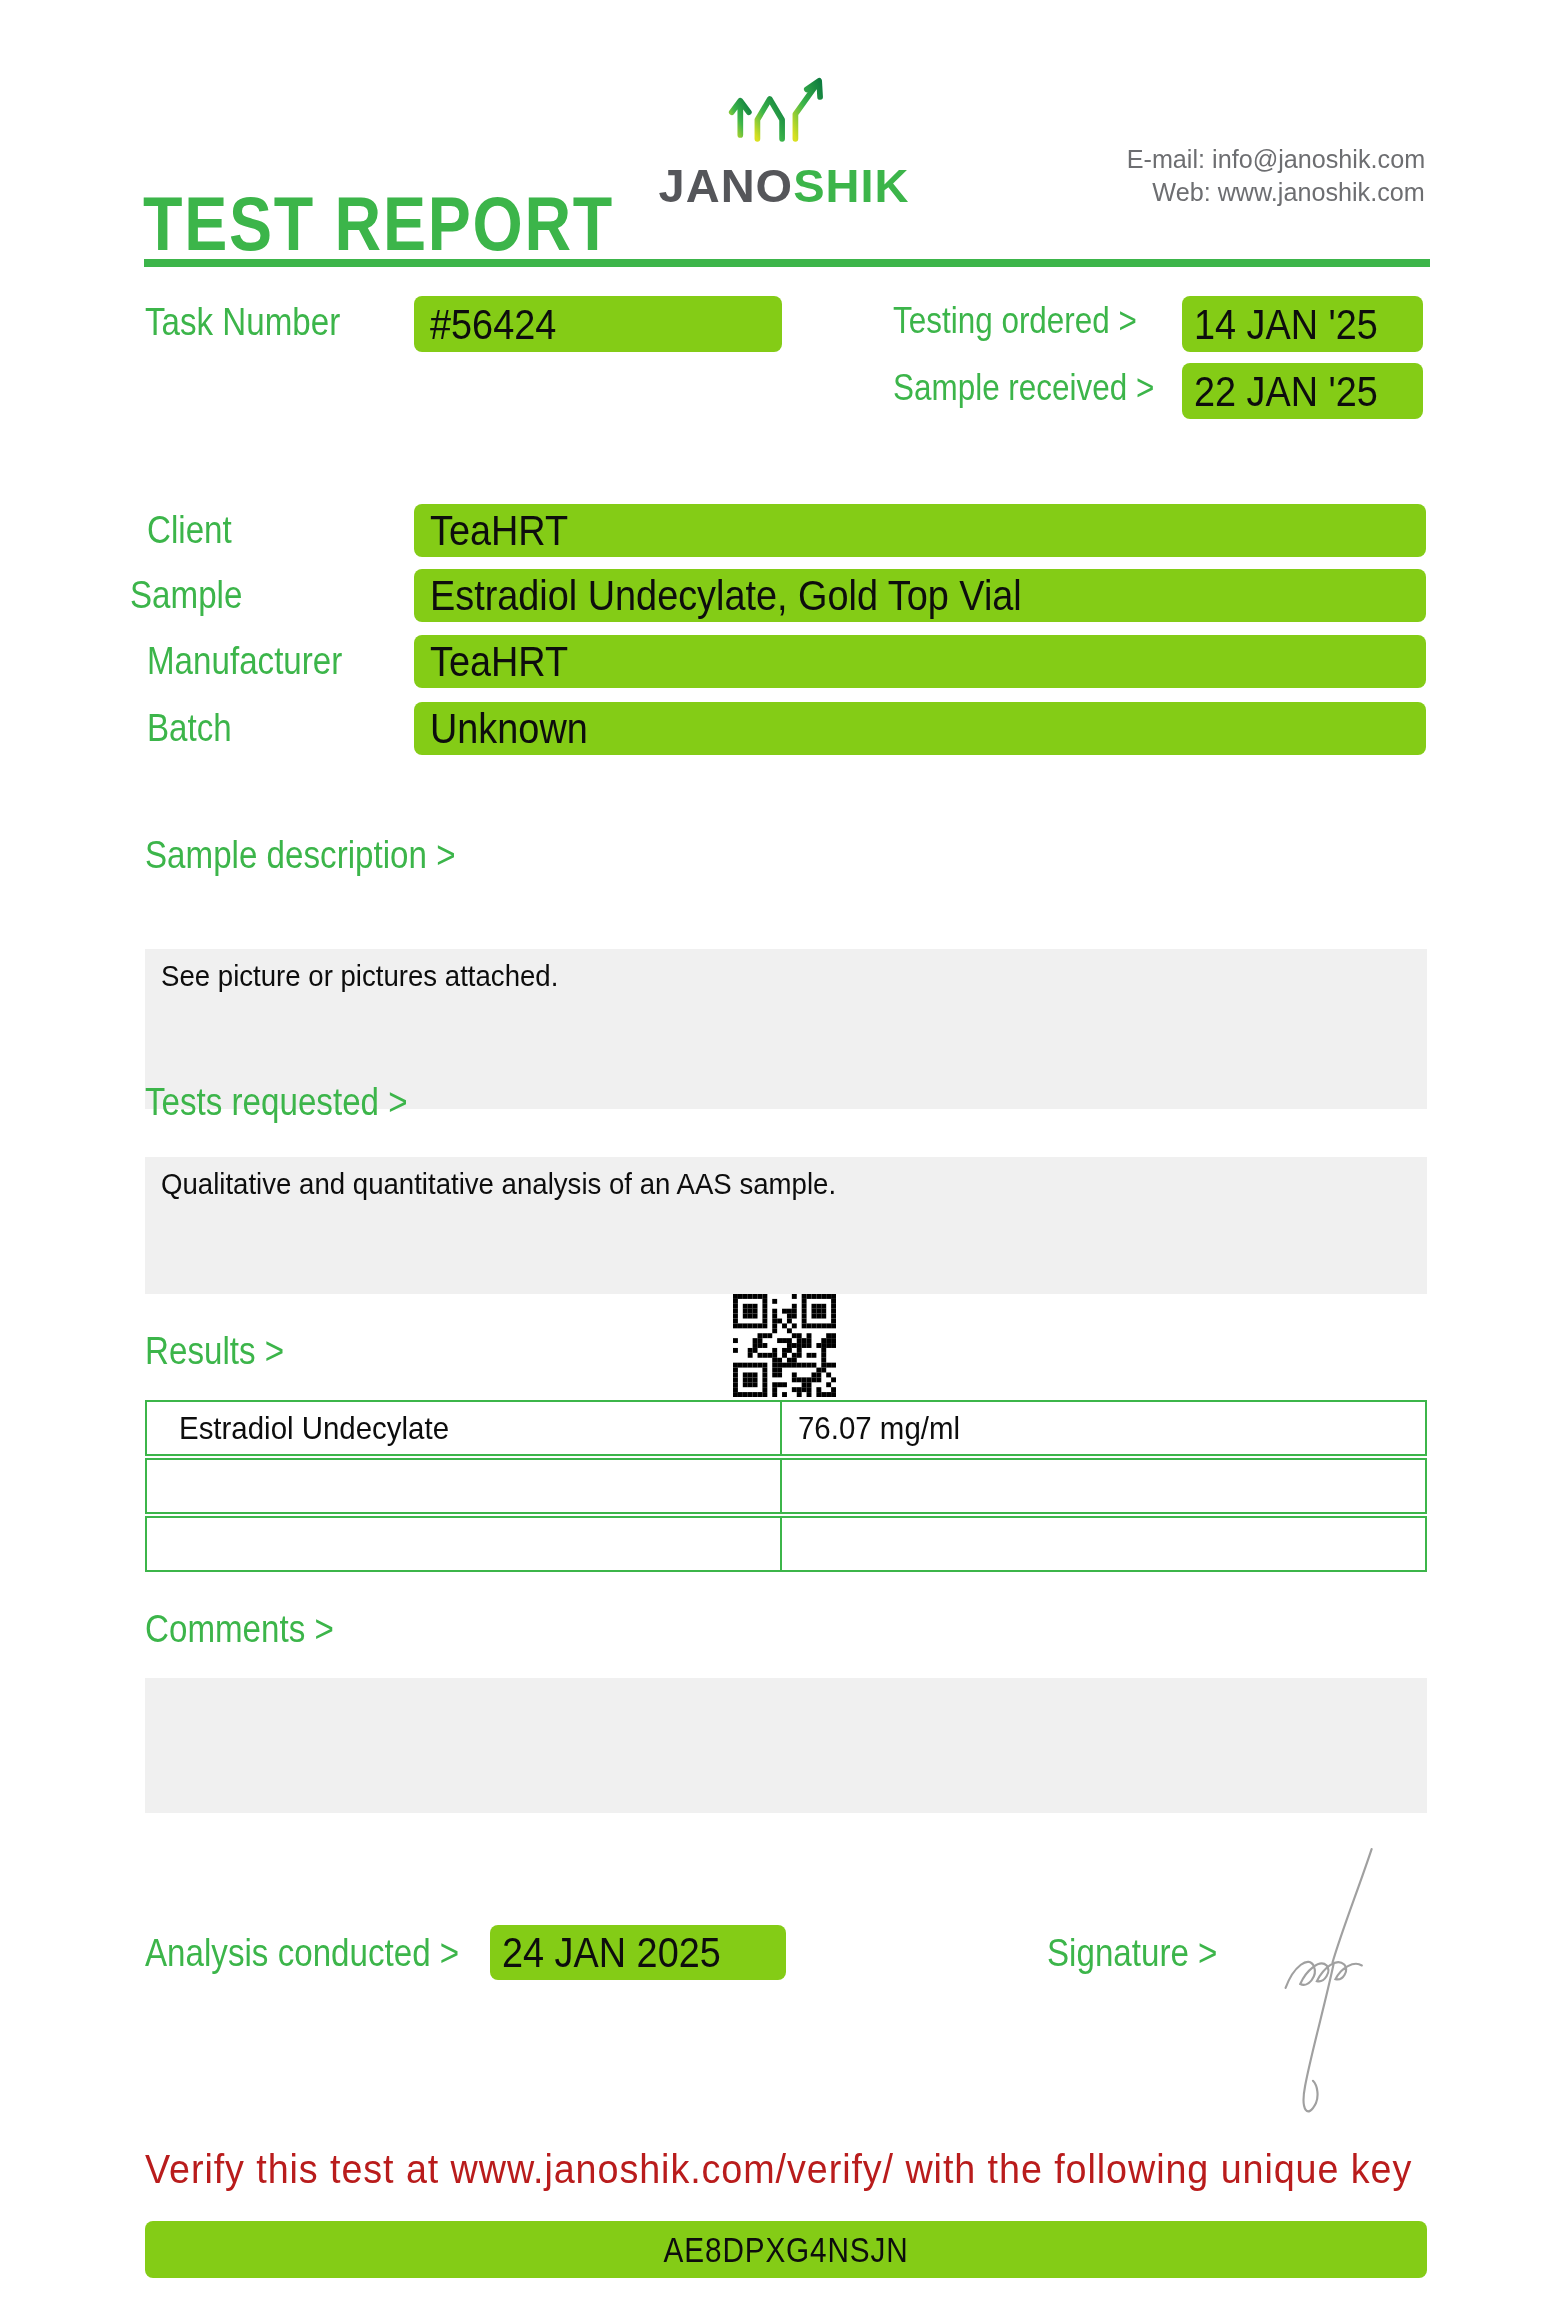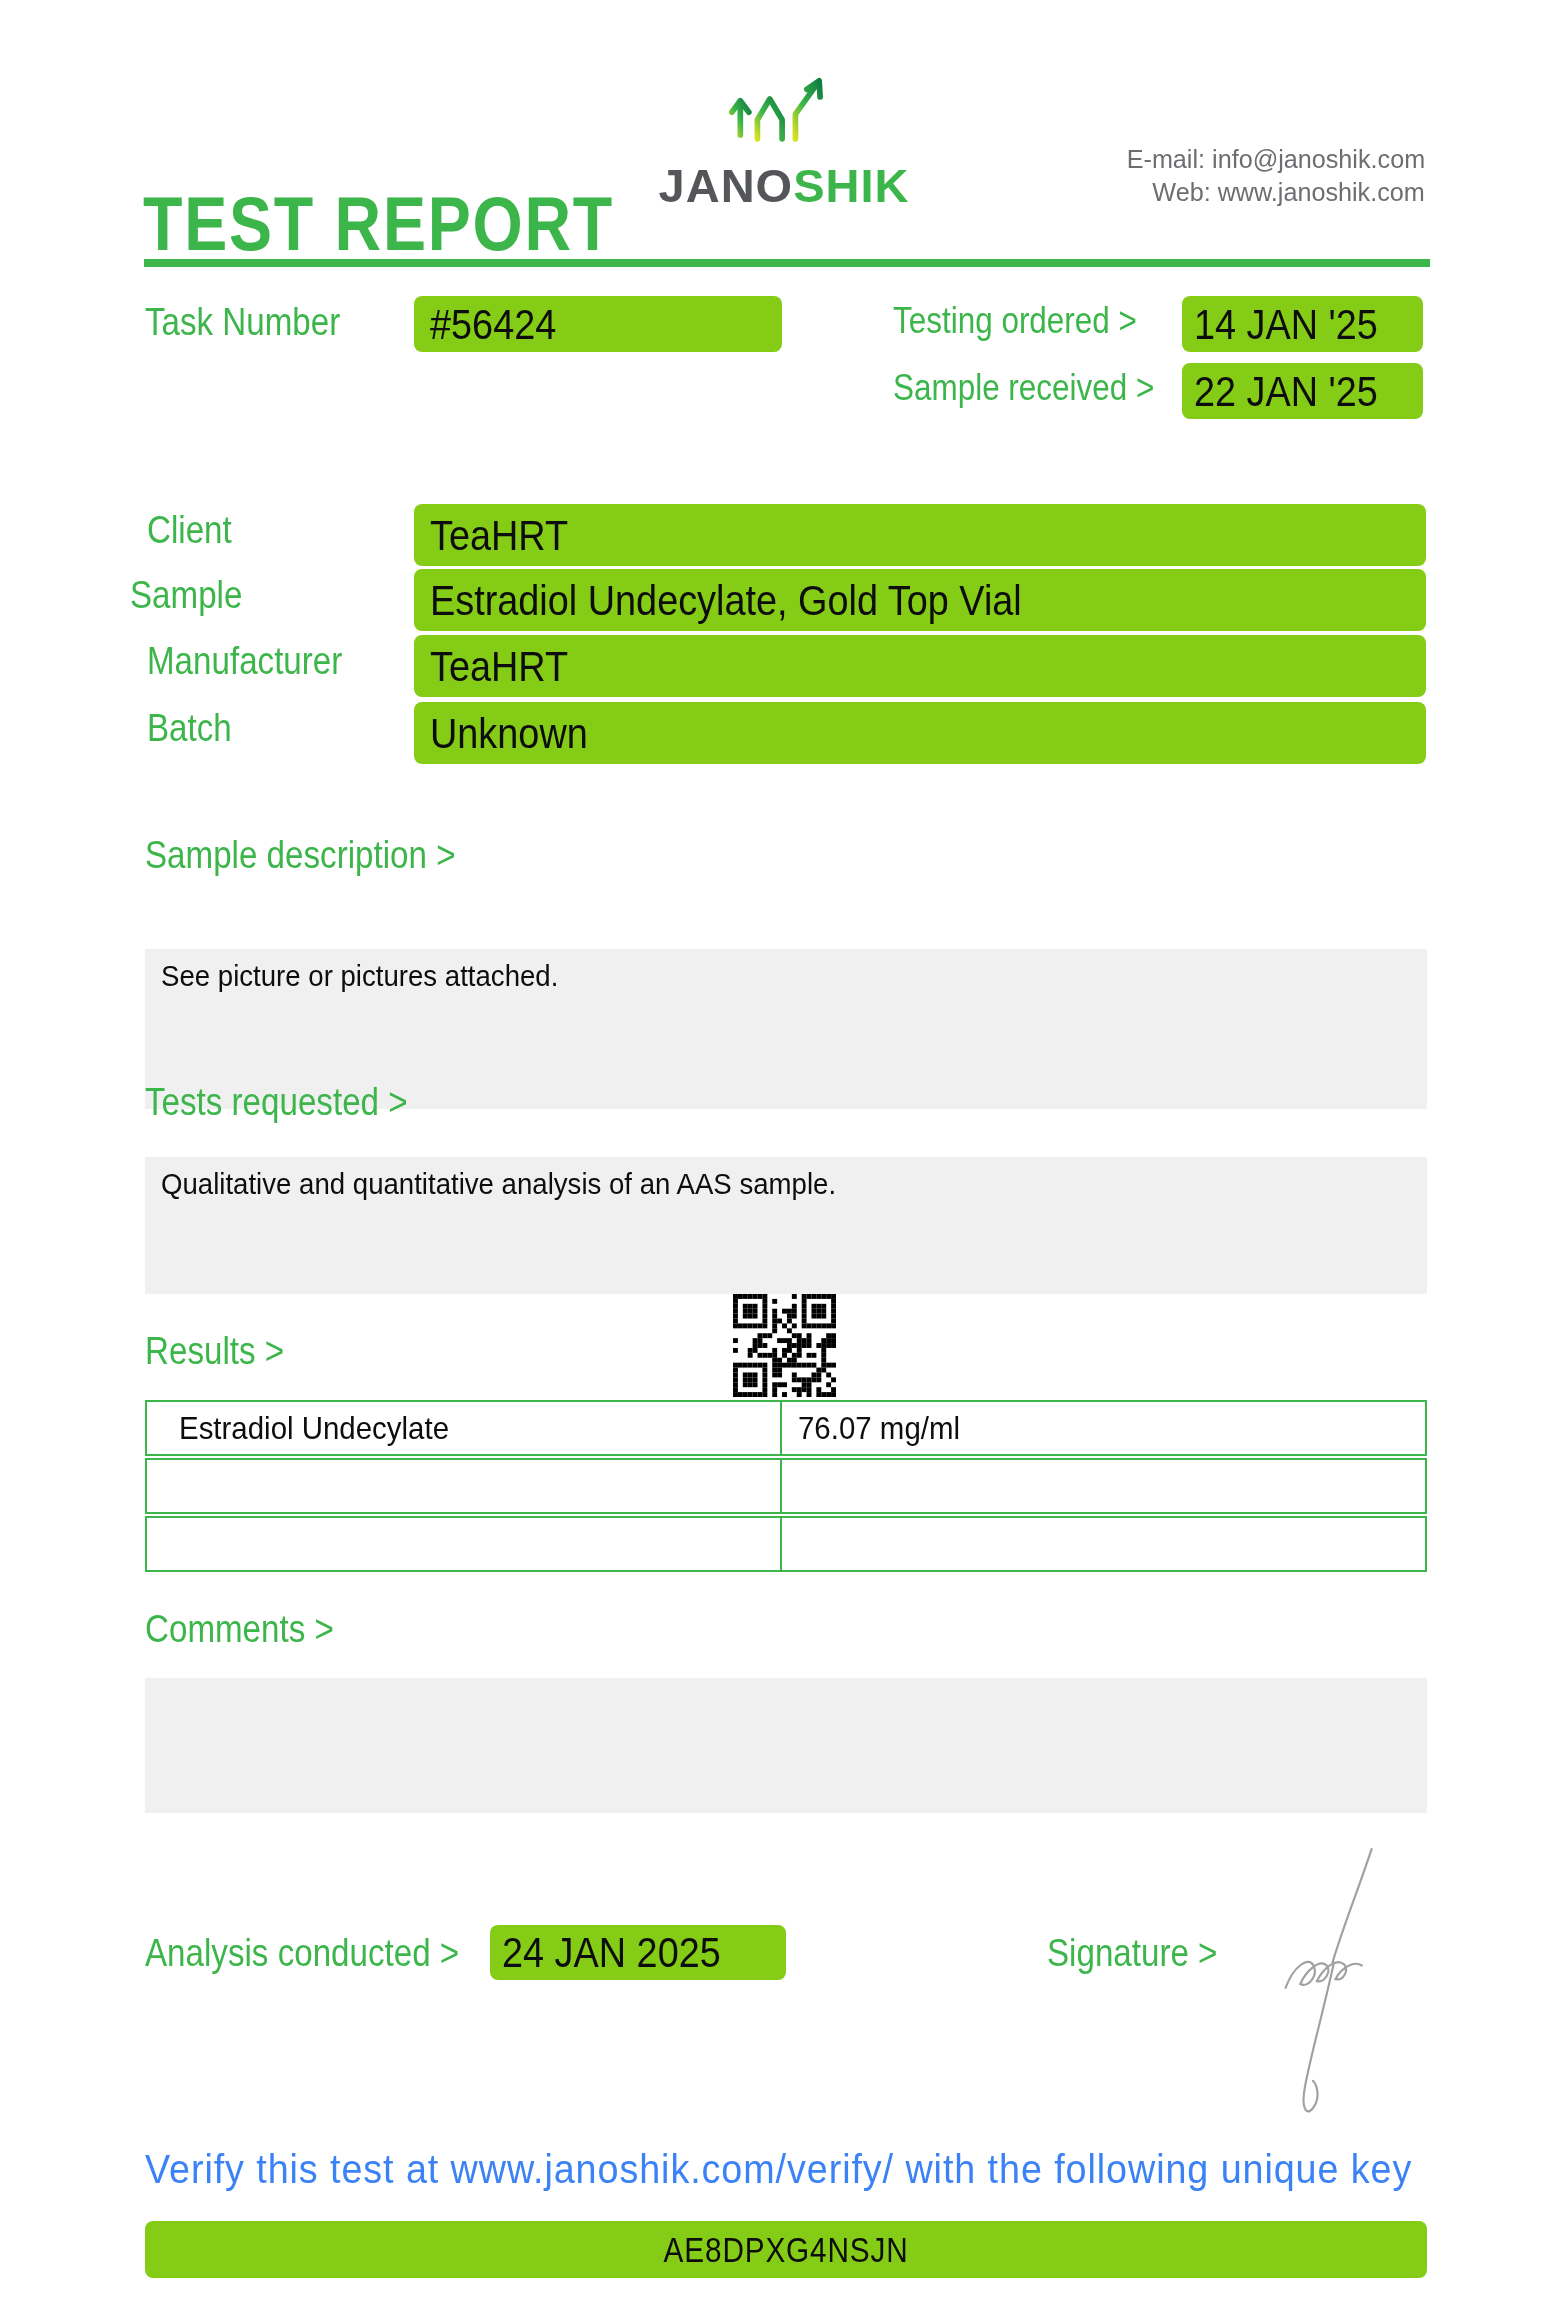--- a/index.html
+++ b/index.html
@@ -35,21 +35,21 @@
   .lbl-task{left:145px;top:300px;}
   .box-task{left:414px;top:296px;width:368px;height:56px;padding-left:15.7px;}
   .lbl-date0{left:893px;top:300px;font-size:37px;}
   .lbl-date1{left:893px;top:367px;font-size:37px;}
   .box-date0{left:1182px;top:296px;width:241px;height:56px;padding-left:11.8px;}
   .box-date1{left:1182px;top:363px;width:241px;height:56px;padding-left:11.8px;}
 
   
   .lbl-i0{left:147px;top:508px;} .lbl-i1{left:130px;top:573px;}
   .lbl-i2{left:147px;top:639px;text-align:center;} .lbl-i3{left:147px;top:706px;}
-  .box-i{left:414px;width:1012px;height:62px;padding-left:15.7px;align-items:center;}
+  .box-i{left:414px;width:1012px;height:53px;padding-left:15.7px;align-items:center;}
   .box-i0{top:504px;} .box-i1{top:569px;} .box-i2{top:635px;} .box-i3{top:702px;}
 
   
   .hd-desc{left:145px;top:833px;} .hd-tests{left:145px;top:1080px;}
   .hd-results{left:145px;top:1329px;} .hd-comments{left:145px;top:1607px;}
   .bigbox{position:absolute;left:145px;width:1282px;background:#f0f0f0;box-sizing:border-box;
           padding:9.8px 0 0 15.7px;font-size:30px;color:#0d0d0d;}
   .box-desc{top:949px;height:160px;}
   .box-tests{top:1157px;height:137px;}
   .box-comments{top:1678px;height:135px;}
@@ -61,21 +61,21 @@
   .trow{display:flex;border:2.9px solid #3cb54a;height:56px;margin-bottom:2px;
         box-sizing:border-box;background:#ffffff;}
   .tcell-a{width:635px;border-right:2.9px solid #3cb54a;display:flex;align-items:center;
            padding-left:32px;box-sizing:border-box;font-size:32px;}
   .tcell-b{flex:1;display:flex;align-items:center;padding-left:15.7px;font-size:32px;}
 
   
   .lbl-analysis{left:145px;top:1931px;} .lbl-signature{left:1047px;top:1931px;}
   .box-analysis{left:490px;top:1925px;width:296px;height:55px;padding-left:11.8px;}
   .sig{position:absolute;left:1223px;top:1839px;}
-  .verify{position:absolute;left:145px;top:2147px;color:#3b82f6;font-size:41px;
+  .verify{position:absolute;left:145px;top:2147px;color:#b91c1c;font-size:41px;
           letter-spacing:1px;line-height:1.1;text-decoration:underline;}
   .box-key{left:145px;top:2221px;width:1282px;height:57px;justify-content:center;}
   .key{font-size:35px;letter-spacing:1px;}
 </style>
 </head>
 <body>
 
 <div class="page">
 
   <h1 class="title">

